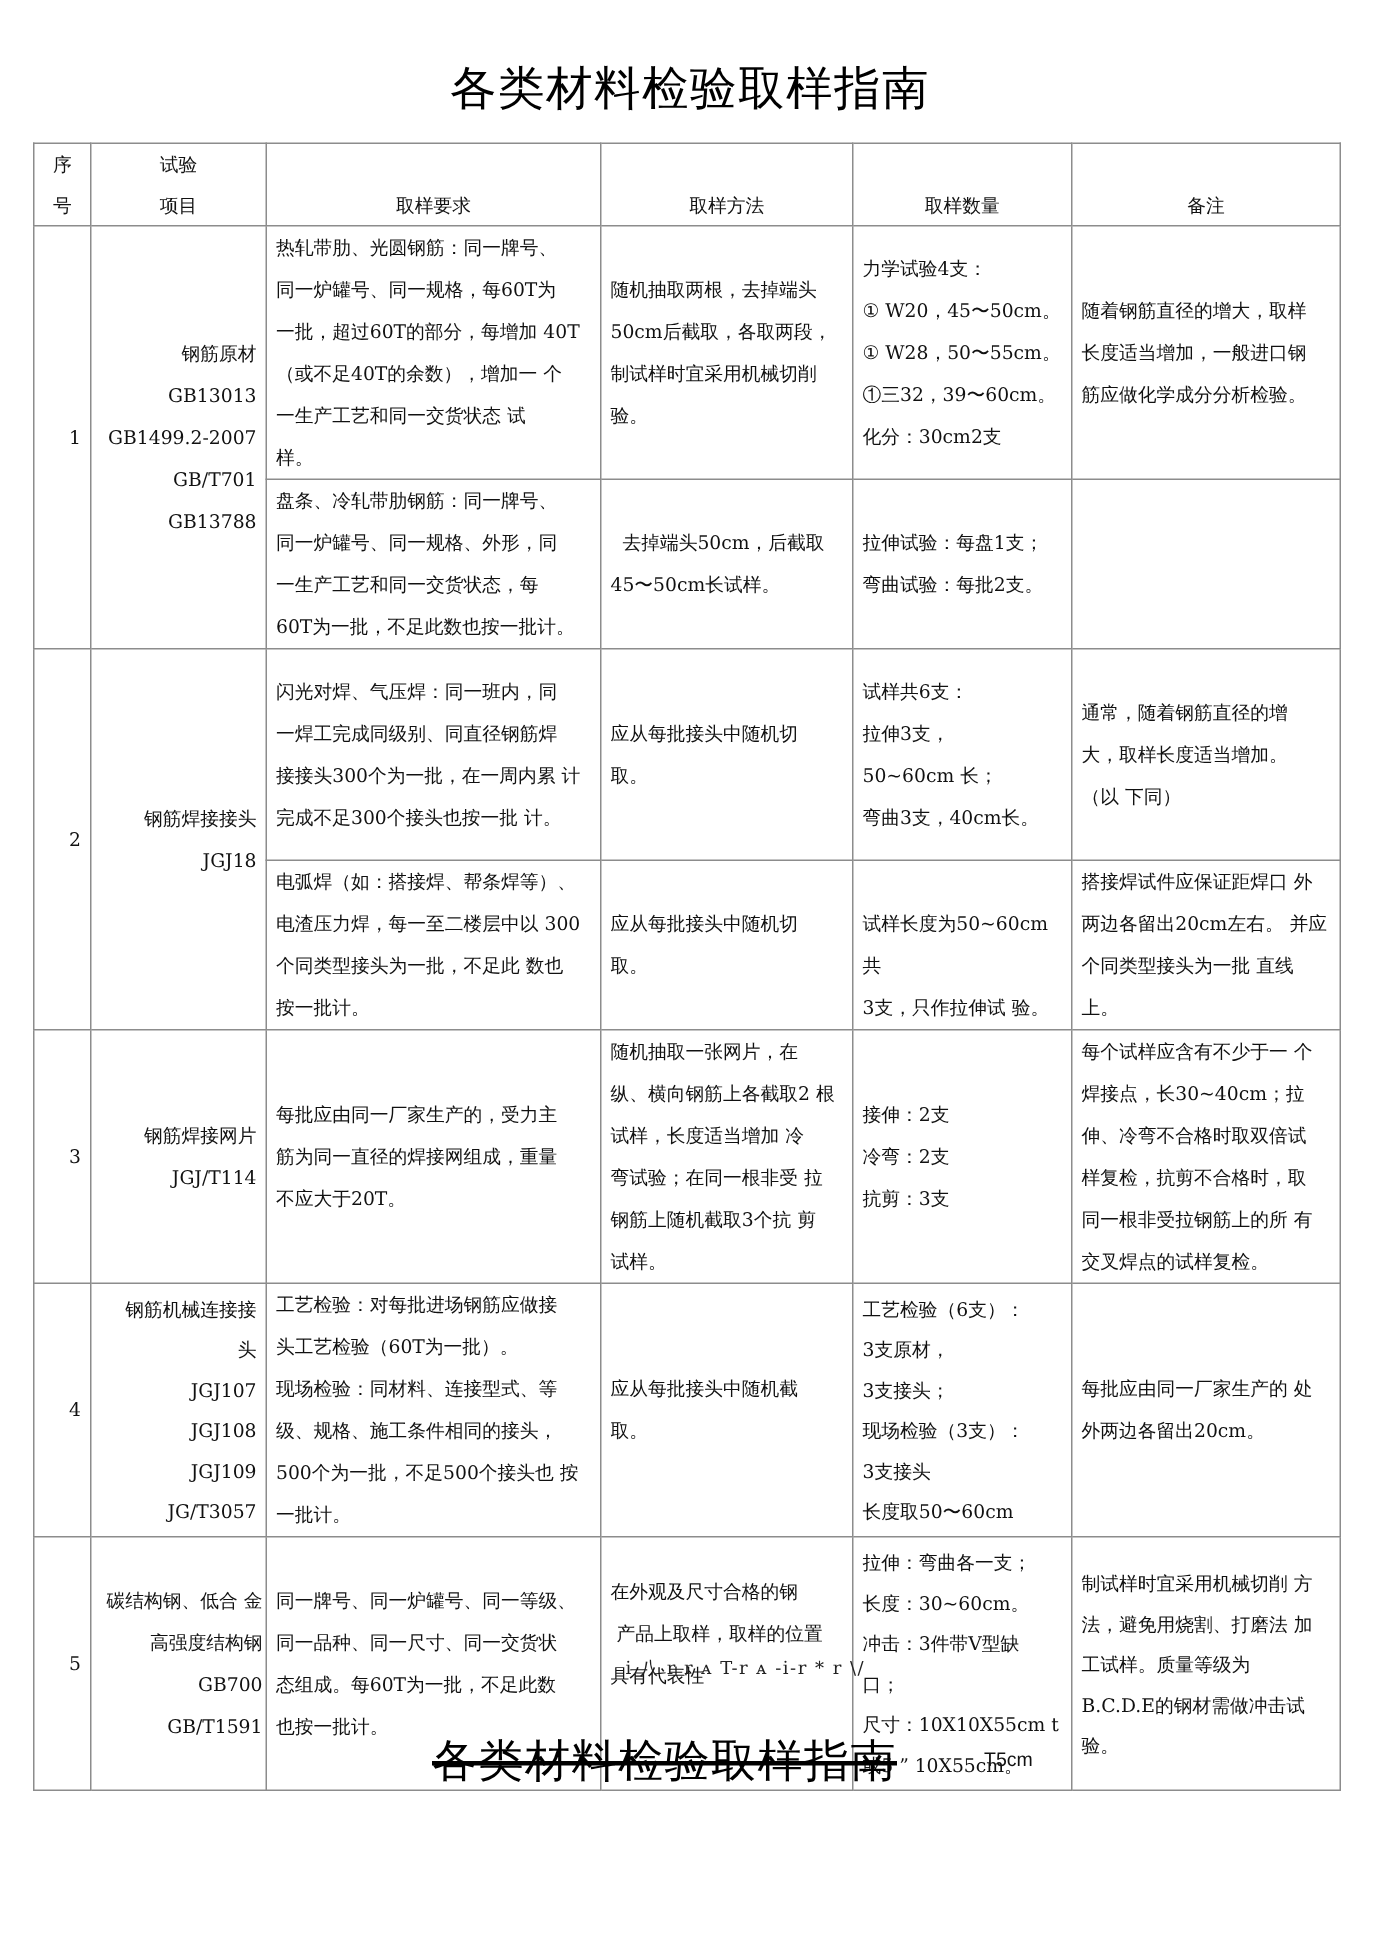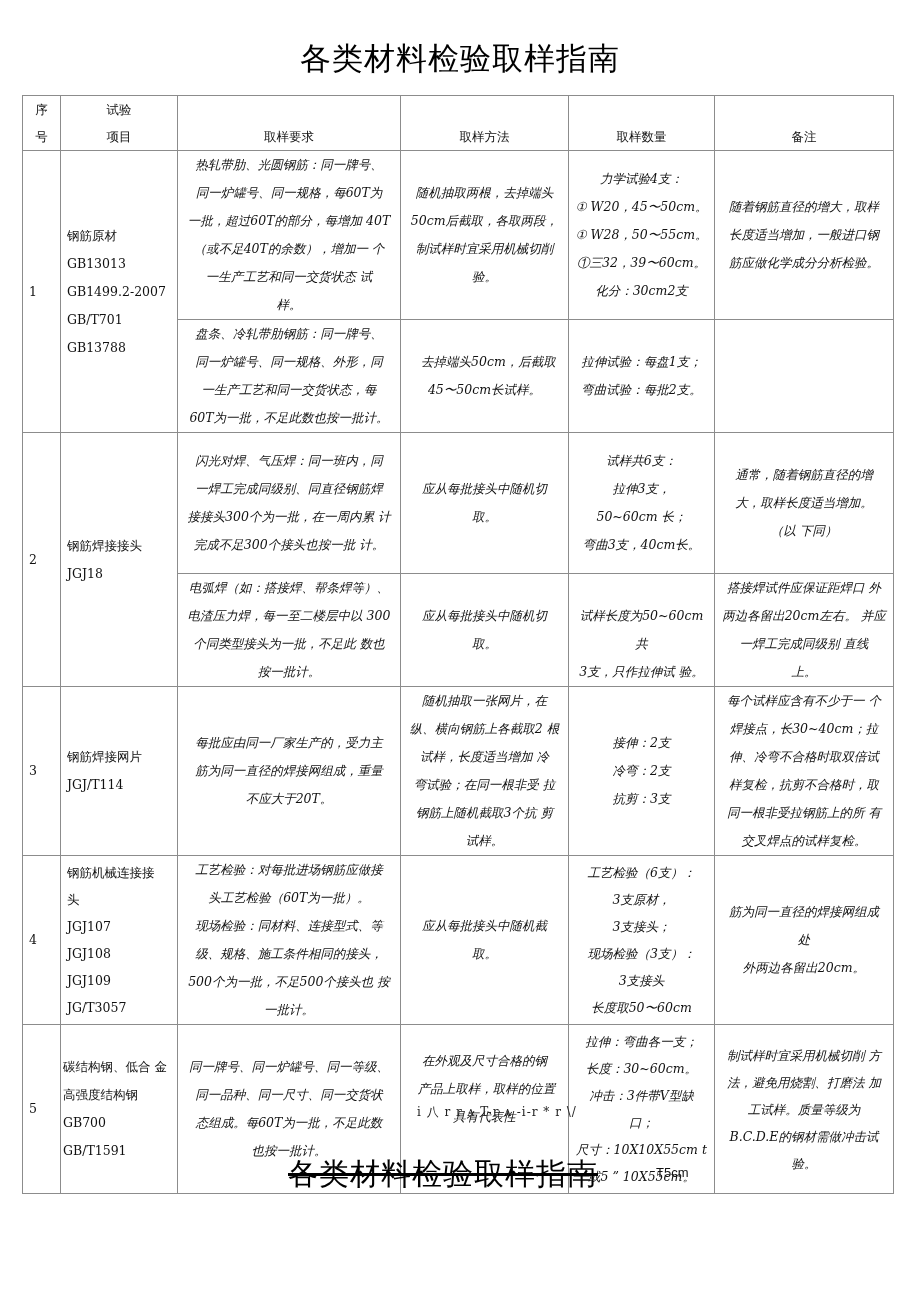--- a/index.html
+++ b/index.html
@@ -15,22 +15,22 @@
   table.guide {
     position: absolute; left: 22px; top: 95px;
     border-collapse: collapse; table-layout: fixed; width: 871px;
     font-size: 12.5px; line-height: 28px;
   }
   table.guide td, table.guide th {
     border: 1px solid #8c8c8c; padding: 0 6px; vertical-align: middle;
     font-weight: normal; overflow: hidden;
   }
   th { text-align: center; vertical-align: bottom !important; }
-  .c { text-align: left; }
-  .l { text-align: center; font-style: italic; }
+  .c { text-align: right; }
+  .l { text-align: left; }
   .hdr-cell { height: 54px; line-height: 27px; }
   .line { display: block; white-space: pre-wrap; }
   .stray {
     position: absolute; left: 401px; top: 1104px;
     font-size: 12px; color: #222; letter-spacing: 1px; margin-left: 16px;
   }
   .footer-title {
     position: absolute; left: 288px; top: 1154px;
     font-family: "DejaVu Sans", "Liberation Sans", sans-serif;
     font-size: 30px; color: #000; text-decoration: line-through; letter-spacing: 1px;
@@ -164,21 +164,21 @@
       <span class="line">应从每批接头中随机切</span>
       <span class="line">取。</span>
     </td>
     <td class="l" style="vertical-align:bottom">
       <span class="line">试样长度为50~60cm 共</span>
       <span class="line">3支，只作拉伸试 验。</span>
     </td>
     <td class="l">
       <span class="line">搭接焊试件应保证距焊口 外</span>
       <span class="line">两边各留出20cm左右。 并应</span>
-      <span class="line">一焊工完成同级别 直线</span>
+      <span class="line">个同类型接头为一批 直线</span>
       <span class="line">上。</span>
     </td>
   </tr>
 
   <tr style="height:168px">
     <td class="c">3</td>
     <td class="c">
       <span class="line">钢筋焊接网片</span>
       <span class="line">JGJ/T114</span>
     </td>
@@ -234,21 +234,21 @@
     </td>
     <td class="l" style="line-height:27px">
       <span class="line">工艺检验（6支）：</span>
       <span class="line">3支原材，</span>
       <span class="line">3支接头；</span>
       <span class="line">现场检验（3支）：</span>
       <span class="line">3支接头</span>
       <span class="line">长度取50〜60cm</span>
     </td>
     <td class="l">
-      <span class="line">筋为同一直径的焊接网组成 处</span>
+      <span class="line">每批应由同一厂家生产的 处</span>
       <span class="line">外两边各留出20cm。</span>
     </td>
   </tr>
 
   <tr style="height:169px">
     <td class="c">5</td>
     <td class="c" style="padding:0 2px">
       <span class="line">碳结构钢、低合 金</span>
       <span class="line">高强度结构钢</span>
       <span class="line">GB700</span>

